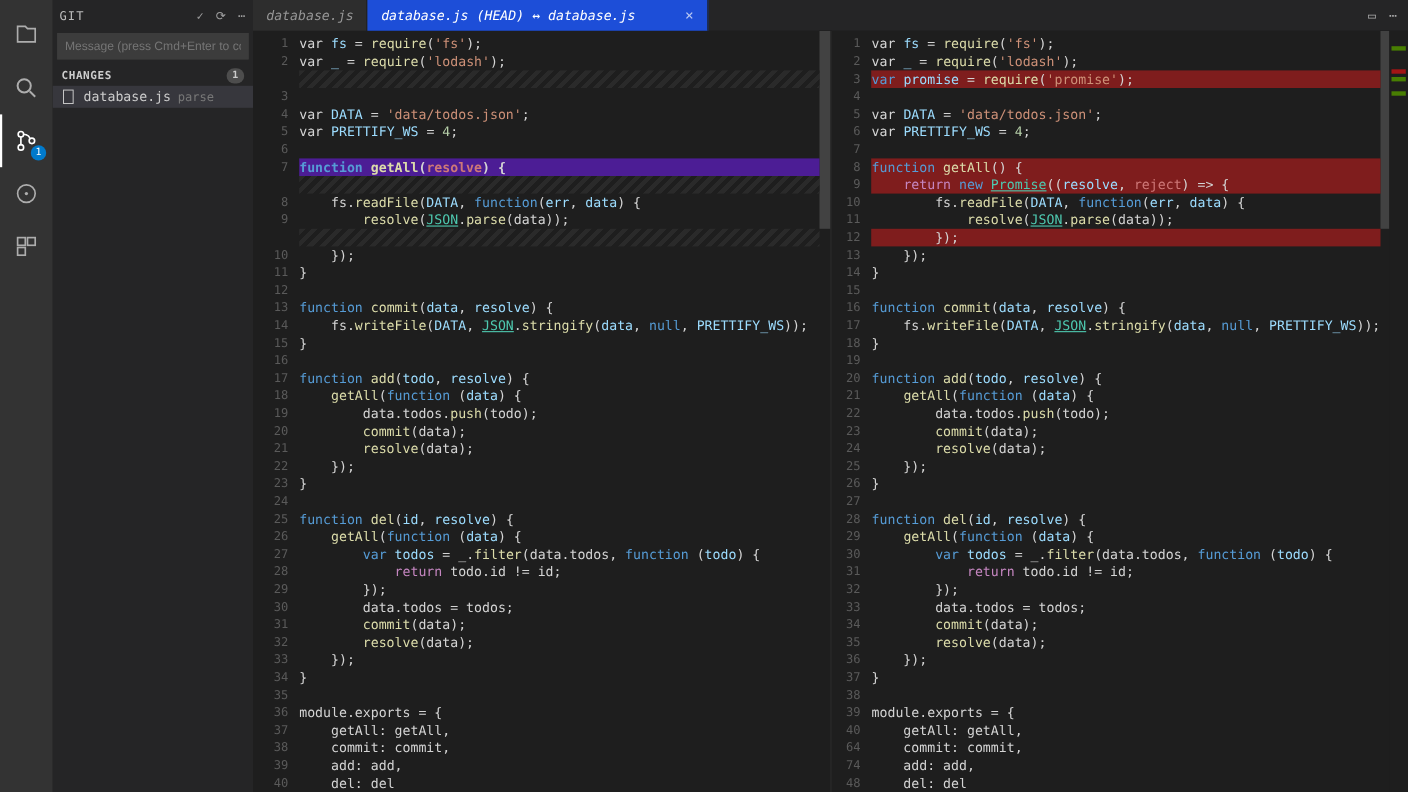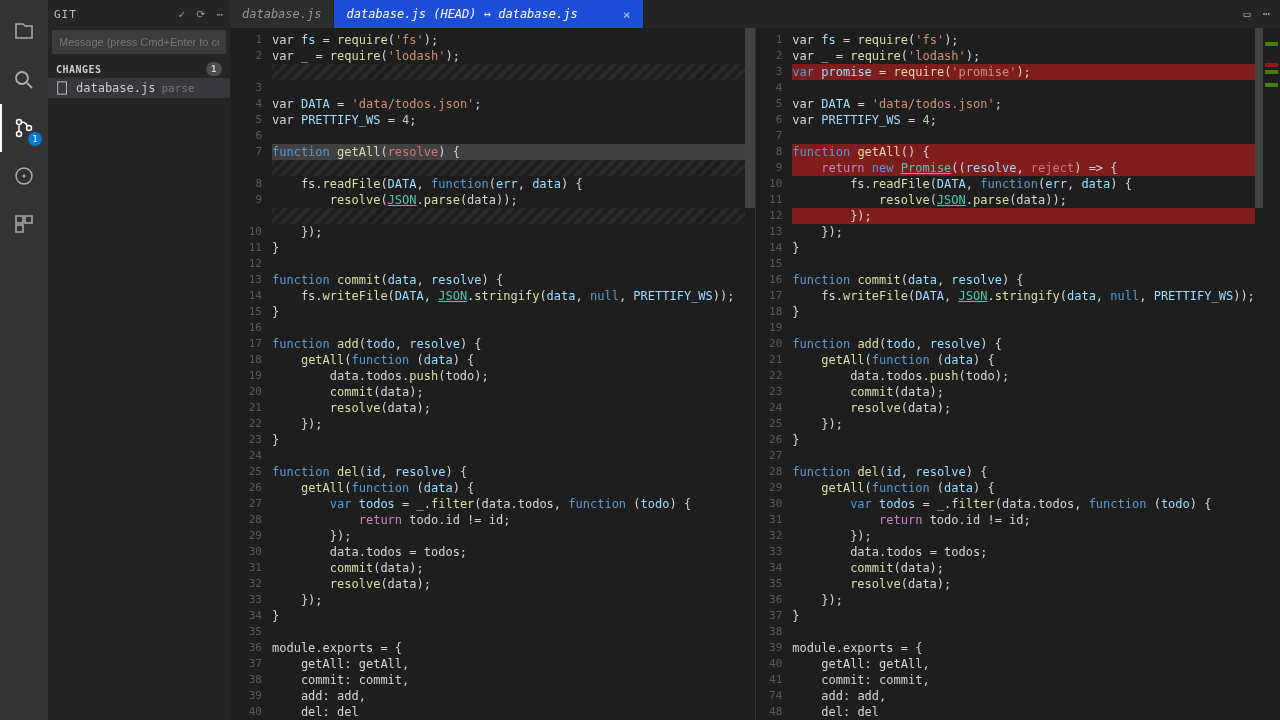--- a/index.html
+++ b/index.html
@@ -186,21 +186,21 @@
 }
 .code {
   flex: 1;
   line-height: 16px;
   font-size: 12px;
   white-space: pre;
   padding-top: 4px;
   position: relative;
 }
 .line { height: 16px; position: relative; }
-.line.removed { background: #404040; }
+.line.removed { background: #4c1d95; font-weight: bold; }
 .line.added { background: #7f1d1d; }
 .line.hatched { background: repeating-linear-gradient(135deg, #2a2a2a 0 4px, #1e1e1e 4px 8px); }
 .tk-kw { color: #569cd6; }
 .tk-fn { color: #dcdcaa; }
 .tk-str { color: #ce9178; }
 .tk-num { color: #b5cea8; }
 .tk-var { color: #9cdcfe; }
 .tk-type { color: #4ec9b0; text-decoration: underline; }
 .tk-op { color: #d4d4d4; }
 .tk-rej { color: #ce7878; }
@@ -391,21 +391,21 @@
           <div class="line">31</div>
           <div class="line">32</div>
           <div class="line">33</div>
           <div class="line">34</div>
           <div class="line">35</div>
           <div class="line">36</div>
           <div class="line">37</div>
           <div class="line">38</div>
           <div class="line">39</div>
           <div class="line">40</div>
-          <div class="line">41</div>
+          <div class="line">64</div>
           <div class="line">74</div>
           <div class="line">48</div>
         </div>
       <div class="code" id="code-right"><div class="line">var <span class="tk-var">fs</span> <span class="tk-op">=</span> <span class="tk-fn">require</span>(<span class="tk-str">'fs'</span>);</div><div class="line">var <span class="tk-var">_</span> <span class="tk-op">=</span> <span class="tk-fn">require</span>(<span class="tk-str">'lodash'</span>);</div><div class="line added"><span class="tk-kw">var</span> <span class="tk-var">promise</span> <span class="tk-op">=</span> <span class="tk-fn">require</span>(<span class="tk-str">'promise'</span>);</div><div class="line">&nbsp;</div><div class="line">var <span class="tk-var">DATA</span> <span class="tk-op">=</span> <span class="tk-str">'data/todos.json'</span>;</div><div class="line">var <span class="tk-var">PRETTIFY_WS</span> <span class="tk-op">=</span> <span class="tk-num">4</span>;</div><div class="line">&nbsp;</div><div class="line added"><span class="tk-kw">function</span> <span class="tk-fn">getAll</span>() {</div><div class="line added">    <span class="tk-return">return</span> <span class="tk-kw">new</span> <span class="tk-type tk-underline">Promise</span>((<span class="tk-var">resolve</span>, <span class="tk-rej">reject</span>) <span class="tk-op">=&gt;</span> {</div><div class="line">        fs.<span class="tk-fn">readFile</span>(<span class="tk-var">DATA</span>, <span class="tk-kw">function</span>(<span class="tk-var">err</span>, <span class="tk-var">data</span>) {</div><div class="line">            <span class="tk-fn">resolve</span>(<span class="tk-type">JSON</span>.<span class="tk-fn">parse</span>(data));</div><div class="line added">        });</div><div class="line">    });</div><div class="line">}</div><div class="line">&nbsp;</div><div class="line"><span class="tk-kw">function</span> <span class="tk-fn">commit</span>(<span class="tk-var">data</span>, <span class="tk-var">resolve</span>) {</div><div class="line">    fs.<span class="tk-fn">writeFile</span>(<span class="tk-var">DATA</span>, <span class="tk-type">JSON</span>.<span class="tk-fn">stringify</span>(<span class="tk-var">data</span>, <span class="tk-kw">null</span>, <span class="tk-var">PRETTIFY_WS</span>));</div><div class="line">}</div><div class="line">&nbsp;</div><div class="line"><span class="tk-kw">function</span> <span class="tk-fn">add</span>(<span class="tk-var">todo</span>, <span class="tk-var">resolve</span>) {</div><div class="line">    <span class="tk-fn">getAll</span>(<span class="tk-kw">function</span> (<span class="tk-var">data</span>) {</div><div class="line">        data.todos.<span class="tk-fn">push</span>(todo);</div><div class="line">        <span class="tk-fn">commit</span>(data);</div><div class="line">        <span class="tk-fn">resolve</span>(data);</div><div class="line">    });</div><div class="line">}</div><div class="line">&nbsp;</div><div class="line"><span class="tk-kw">function</span> <span class="tk-fn">del</span>(<span class="tk-var">id</span>, <span class="tk-var">resolve</span>) {</div><div class="line">    <span class="tk-fn">getAll</span>(<span class="tk-kw">function</span> (<span class="tk-var">data</span>) {</div><div class="line">        <span class="tk-kw">var</span> <span class="tk-var">todos</span> <span class="tk-op">=</span> _.<span class="tk-fn">filter</span>(data.todos, <span class="tk-kw">function</span> (<span class="tk-var">todo</span>) {</div><div class="line">            <span class="tk-return">return</span> todo.id <span class="tk-op">!=</span> id;</div><div class="line">        });</div><div class="line">        data.todos <span class="tk-op">=</span> todos;</div><div class="line">        <span class="tk-fn">commit</span>(data);</div><div class="line">        <span class="tk-fn">resolve</span>(data);</div><div class="line">    });</div><div class="line">}</div><div class="line">&nbsp;</div><div class="line">module.exports <span class="tk-op">=</span> {</div><div class="line">    getAll<span class="tk-op">:</span> getAll,</div><div class="line">    commit<span class="tk-op">:</span> commit,</div><div class="line">    add<span class="tk-op">:</span> add,</div><div class="line">    del<span class="tk-op">:</span> del</div></div>
       <div class="scrollbar-v">
           <div class="scrollbar-thumb"></div>
         </div>
       <div class="minimap">
         <div class="mm-mark mm-green" style="top:2%"></div>
         <div class="mm-mark mm-red" style="top:5%"></div>

